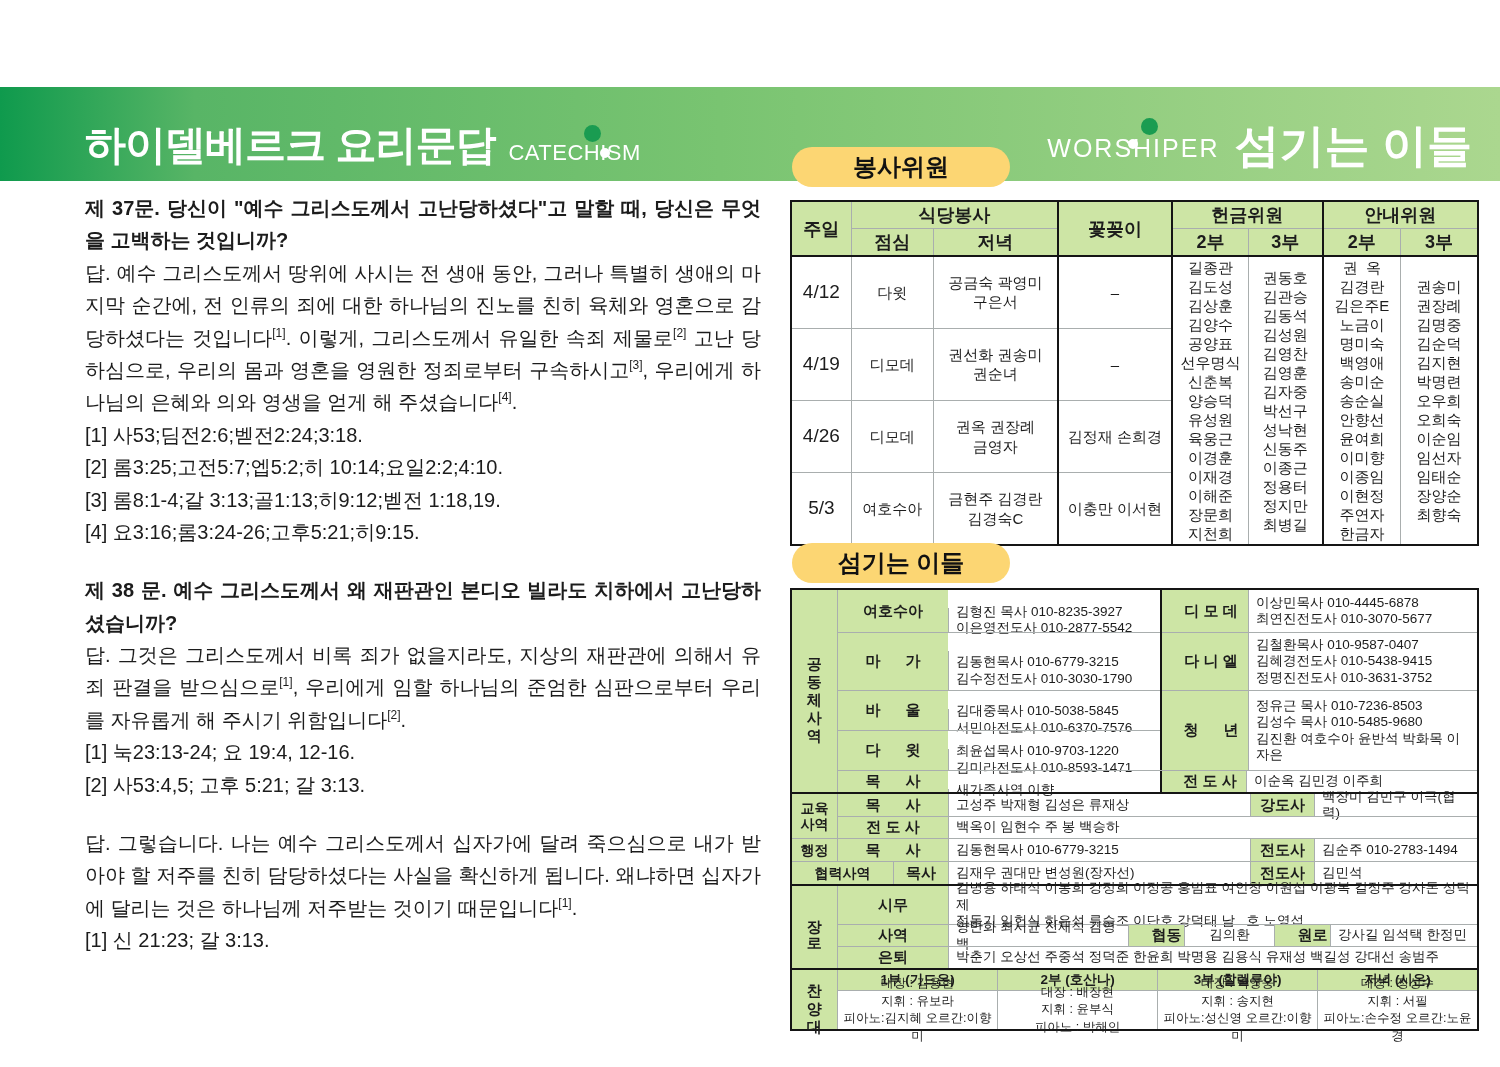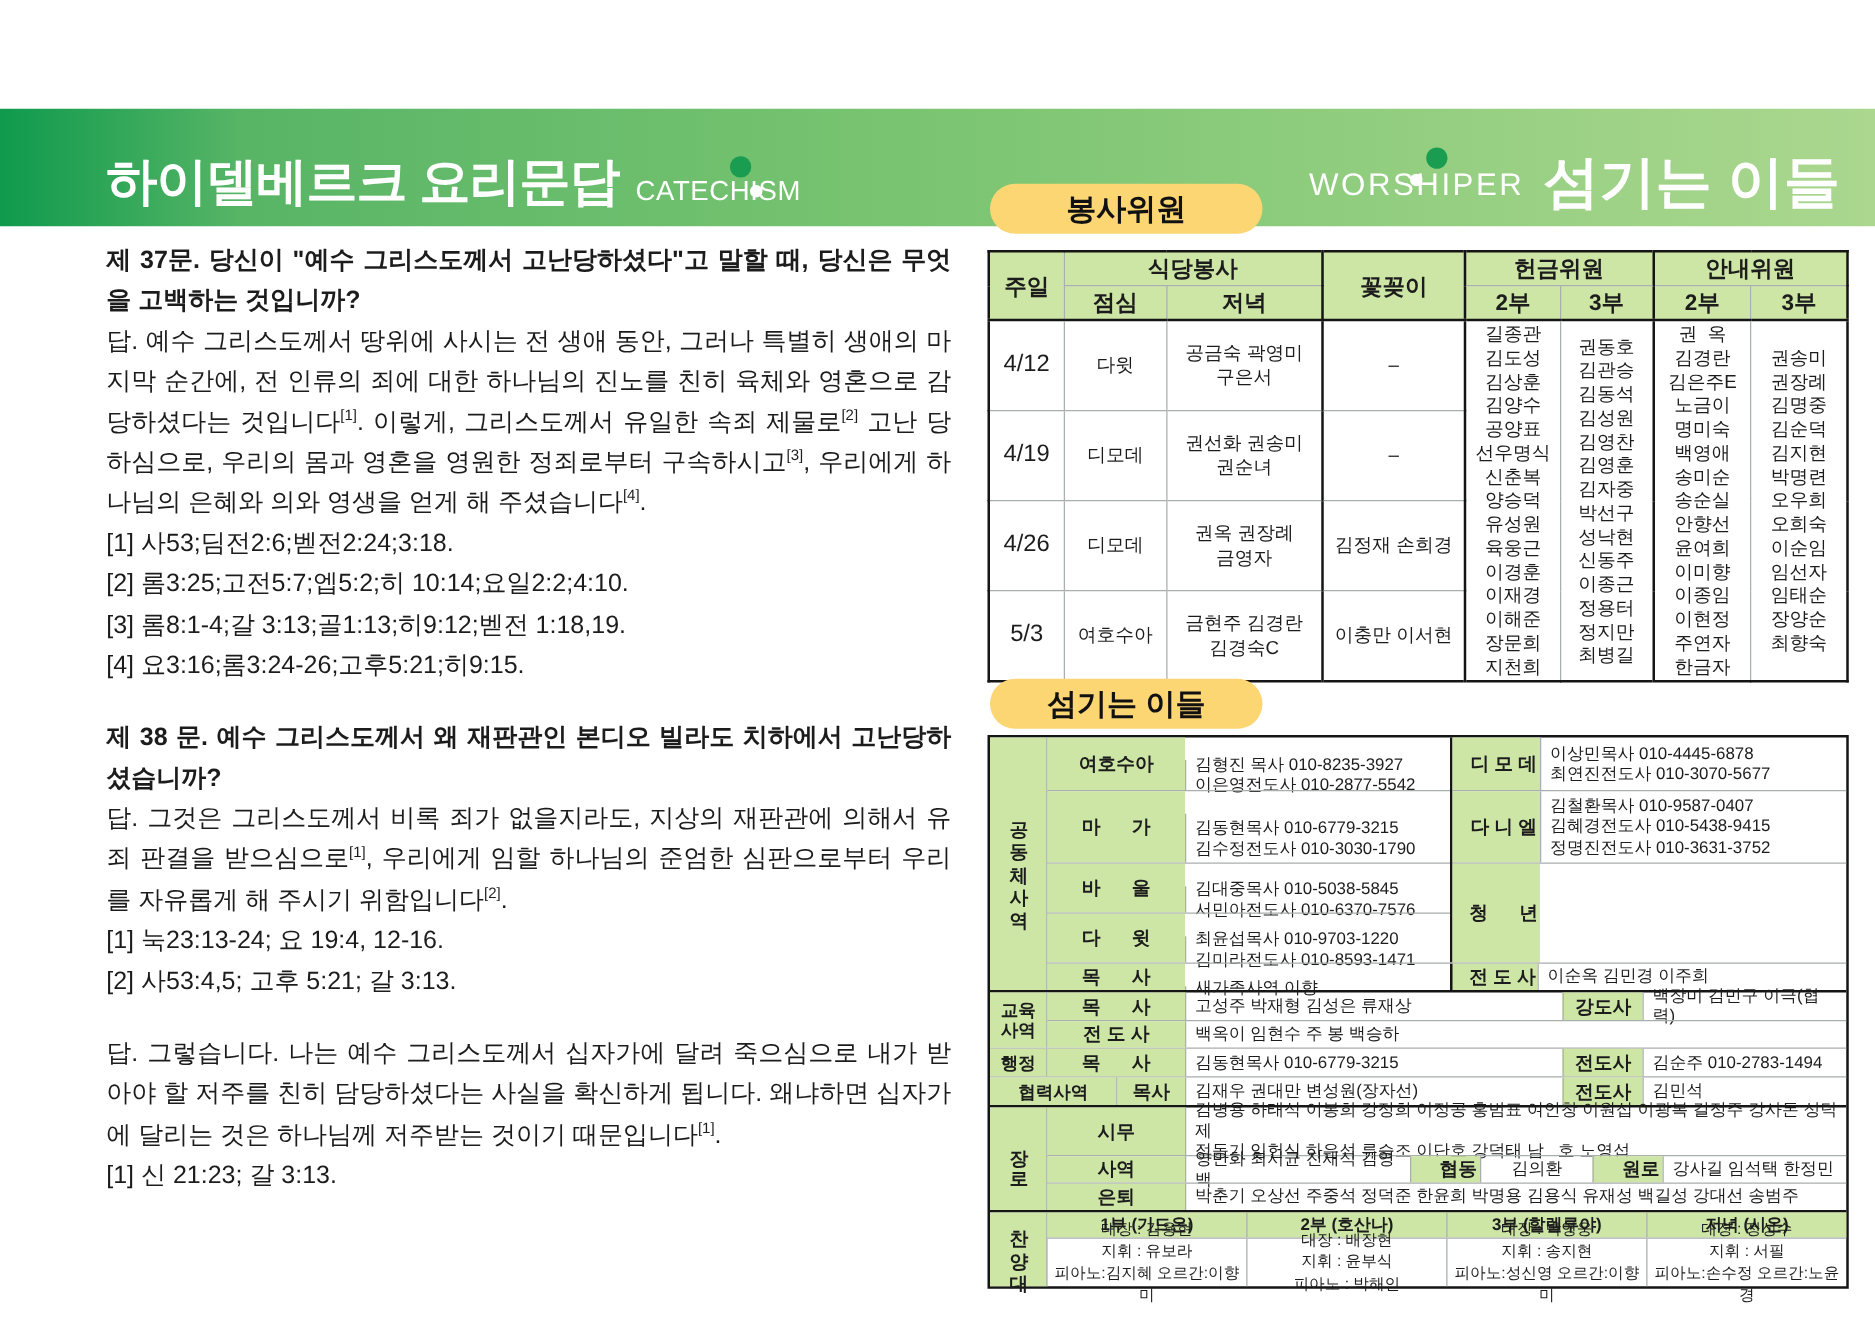--- a/index.html
+++ b/index.html
@@ -65,21 +65,21 @@
   .c:first-child{border-left:none;}
   .lab{background:var(--cellgreen);font-weight:bold;font-size:15px;justify-content:center;white-space:pre;flex:none;}
   .txt{font-size:13.5px;line-height:1.22;padding:1px 7px;white-space:pre-wrap;}
   .ctr{justify-content:center;text-align:center;padding:1px 2px;}
   .grow{flex:1;}
   .cols{display:flex;align-items:stretch;}
   .lcol{width:322px;flex:none;display:flex;flex-direction:column;}
   .rcol{flex:1;display:flex;flex-direction:column;border-left:2px solid var(--bdark);min-width:0;}
   .rcol .r .c:first-child{border-left:none;}
   .bl2x{border-left:2px solid var(--bdark) !important;}
-  .w110{width:110px;} .w212{width:212px;margin-top:18px;} .w86{width:70px;padding-left:12px;} .w302{width:302px;} .w64{width:64px;}
+  .w110{width:110px;} .w212{width:212px;margin-top:18px;} .w86{width:86px;padding-left:12px;} .w302{width:302px;} .w64{width:64px;}
   .w54{width:54px;} .w180{width:180px;} .w56{width:56px;padding-left:20px;} .w90{width:90px;}
   .w110,.w212,.w86,.w302,.w64,.w54,.w180,.w56,.w90{flex:none;}
   .h42{height:42px;} .h58{height:58px;} .h40{height:40px;} .h80{height:80px;} .h22{height:22px;}
   .h38{height:38px;} .h20{height:20px;} .h56{height:39px;}
   .choir-name{font-size:13.5px;}
   .choir-staff{font-size:12.5px;line-height:1.4;}
   .seclabel.horiz{font-size:14px;}
   .seclabel.wide{width:102px;}
 </style>
 </head>
@@ -277,20 +277,23 @@
 최연진전도사 010-3070-5677</div>
           </div>
           <div class="r h58">
             <div class="c lab w86">다 니 엘</div>
             <div class="c txt grow">김철환목사 010-9587-0407
 김혜경전도사 010-5438-9415
 정명진전도사 010-3631-3752</div>
           </div>
           <div class="r h80">
             <div class="c lab w86">청      년</div>
+            <div class="c txt grow">정유근 목사 010-7236-8503
+김성수 목사 010-5485-9680
+김진환 여호수아 윤반석 박화목 이자은</div>
           </div>
         </div>
       </div>
       <div class="r h22">
         <div class="c lab w110">목      사</div>
         <div class="c txt w212">새가족사역 이향</div>
         <div class="c lab w86 bl2x">전 도 사</div>
         <div class="c txt grow">이순옥 김민경 이주희</div>
       </div>
     </div>

